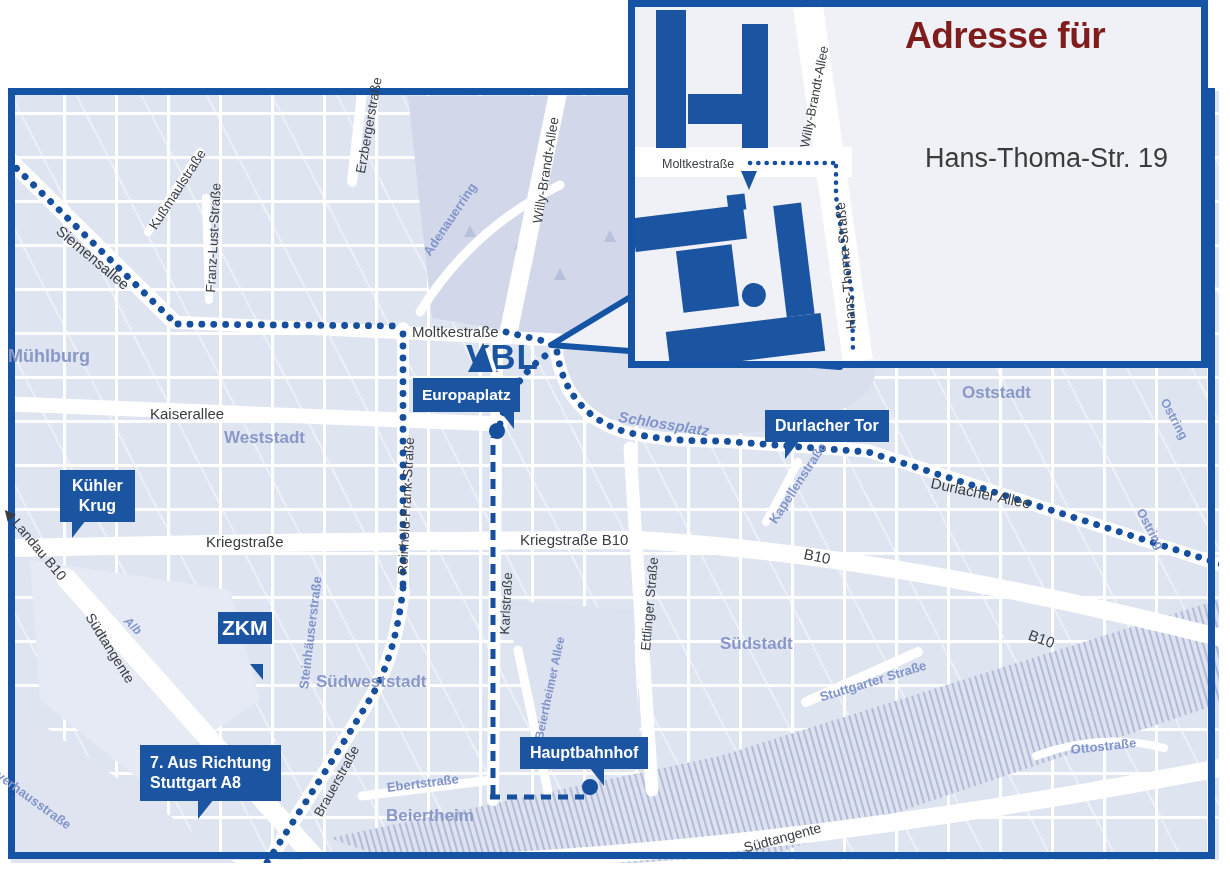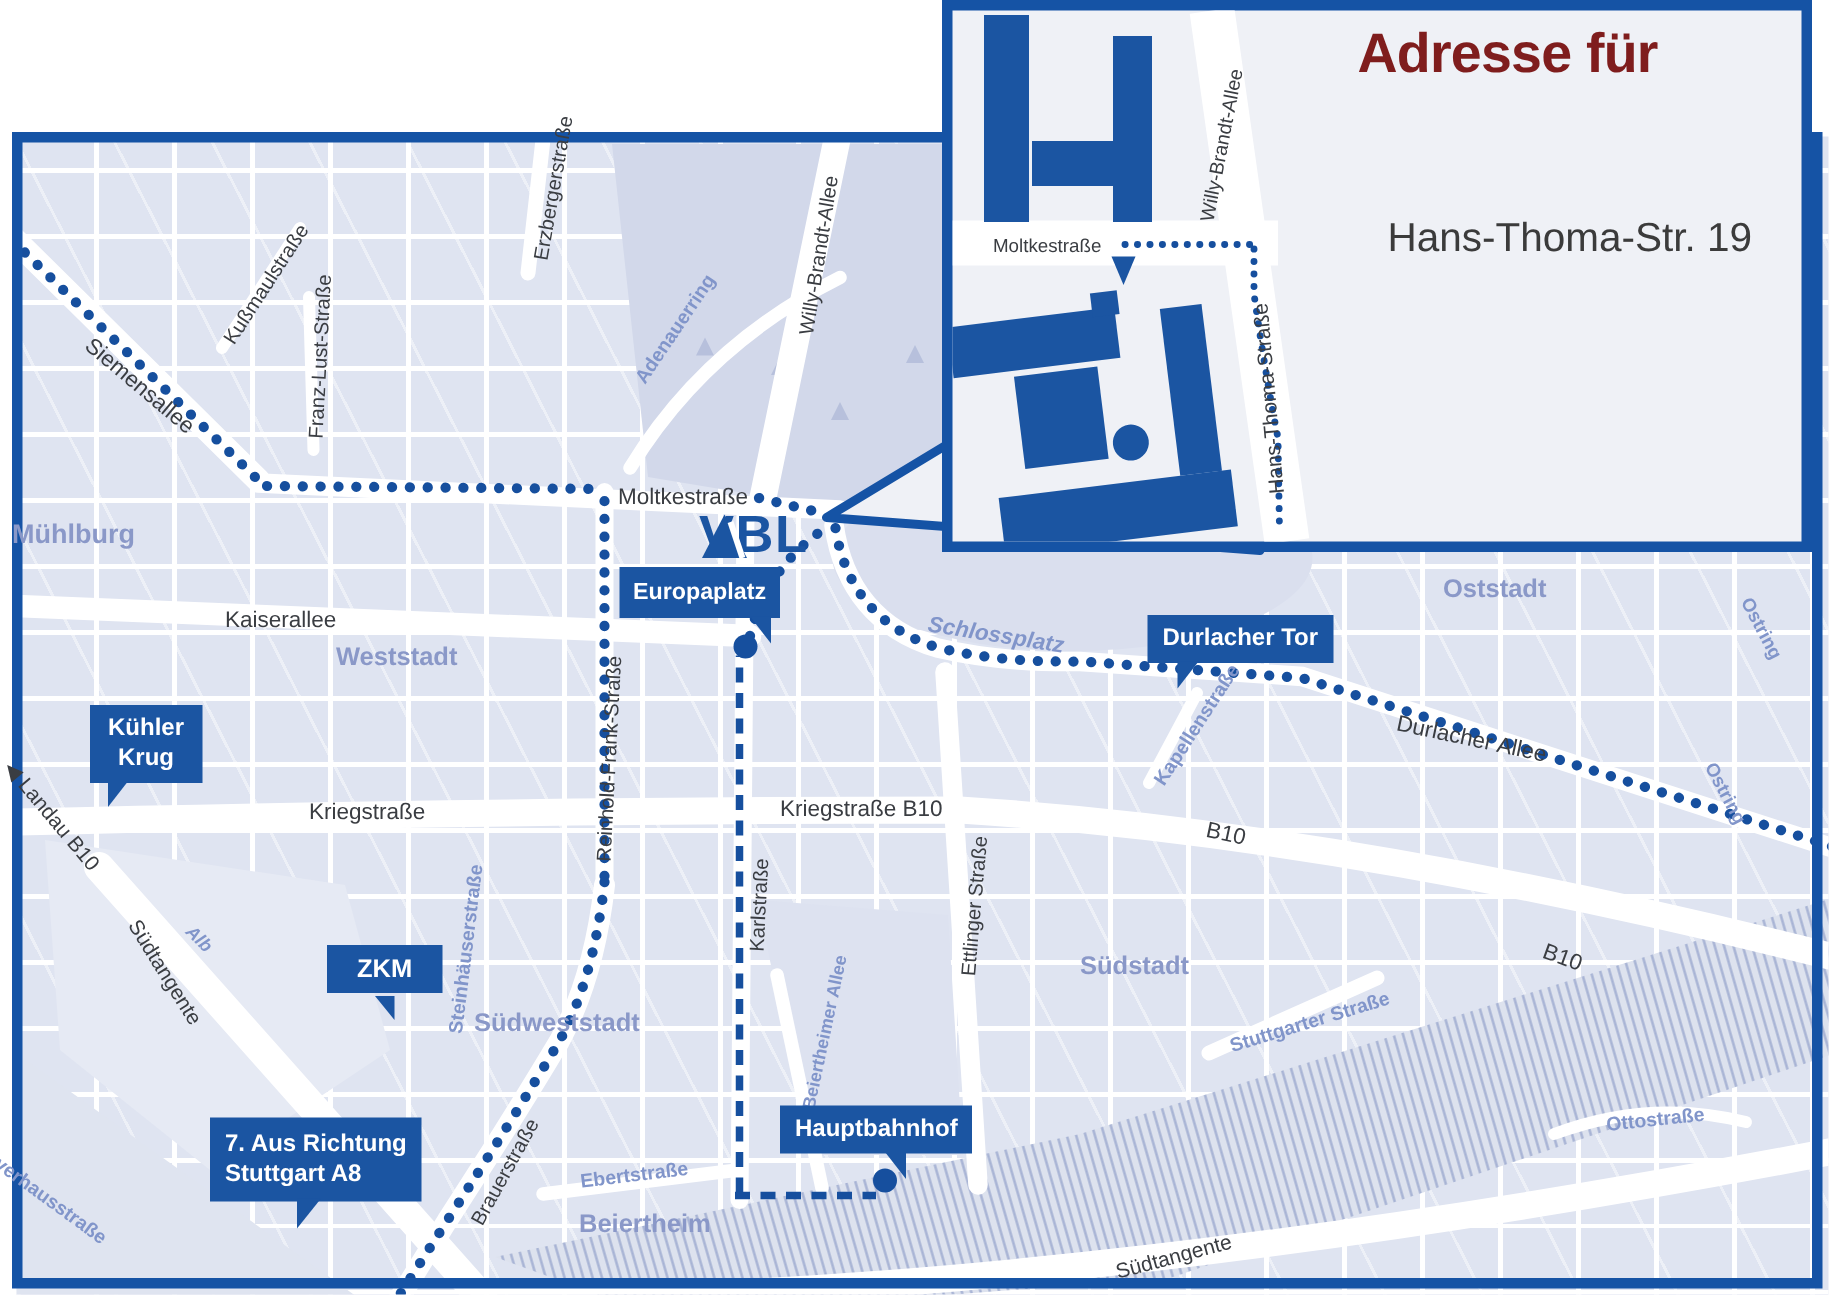--- a/index.html
+++ b/index.html
@@ -158,21 +158,21 @@
 <div class="co" style="left:140px;top:745px">
   <span style="display:block">7. Aus Richtung</span>
   <span style="display:block">Stuttgart A8</span>
   <span class="tail tail-dl" style="left:58px"></span>
 </div>
 <div class="co" style="left:60px;top:470px;text-align:center;padding:6px 12px">
   <span style="display:block">Kühler</span>
   <span style="display:block">Krug</span>
   <span class="tail tail-dl" style="left:12px;bottom:-16px;border-top-width:18px;border-right-width:14px"></span>
 </div>
-<div class="co" style="left:218px;top:630px;font-size:17px;padding:6px 20px">ZKM</div>
+<div class="co" style="left:218px;top:612px;font-size:21px;padding:6px 4px">ZKM</div>
 <div class="co" style="left:219px;top:630px;background:none;padding:0">
   <span class="tail tail-dr" style="right:-44px;bottom:-50px;border-top-width:16px;border-left-width:13px"></span>
 </div>
 <div class="co" style="left:413px;top:378px;font-size:15.5px;padding:7px 9px">
   <span>Europaplatz</span>
   <span class="tail tail-dr" style="right:6px;bottom:-17px;border-top-width:18px;border-left-width:14px"></span>
 </div>
 <div class="co" style="left:765px;top:410px;padding:6px 10px">
   <span>Durlacher Tor</span>
   <span class="tail tail-dl" style="left:20px;bottom:-17px;border-top-width:18px;border-right-width:14px"></span>

